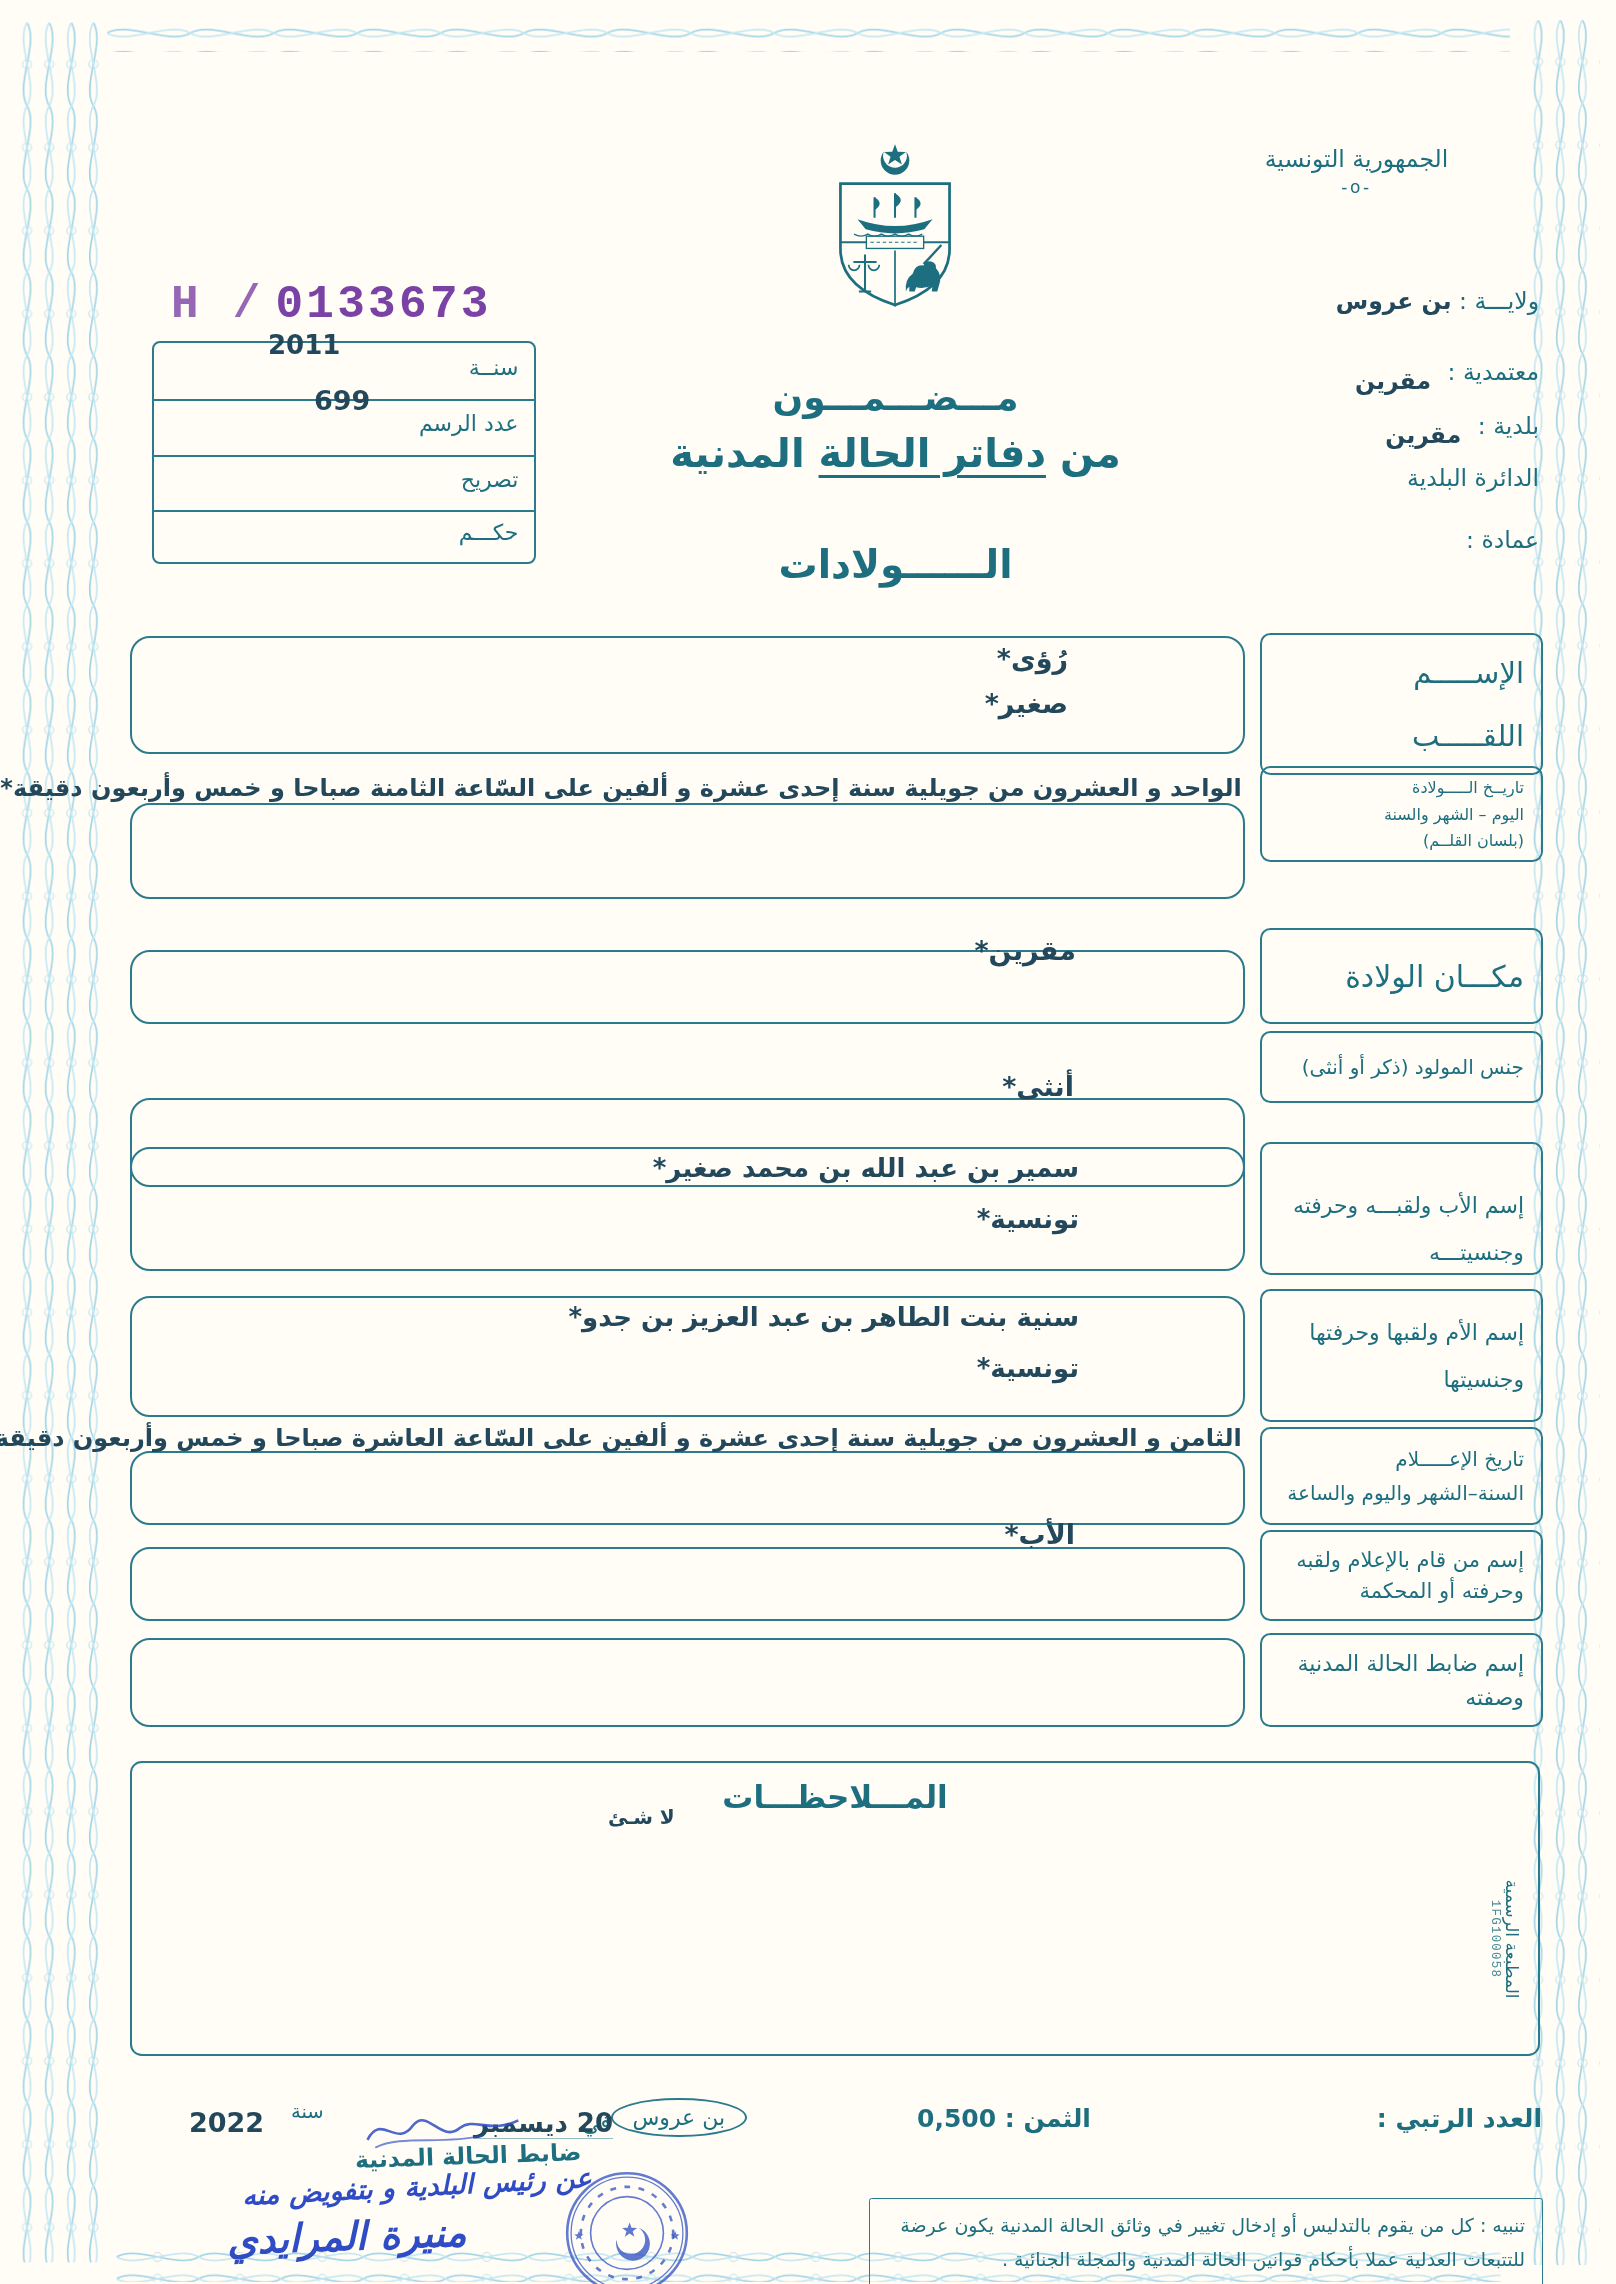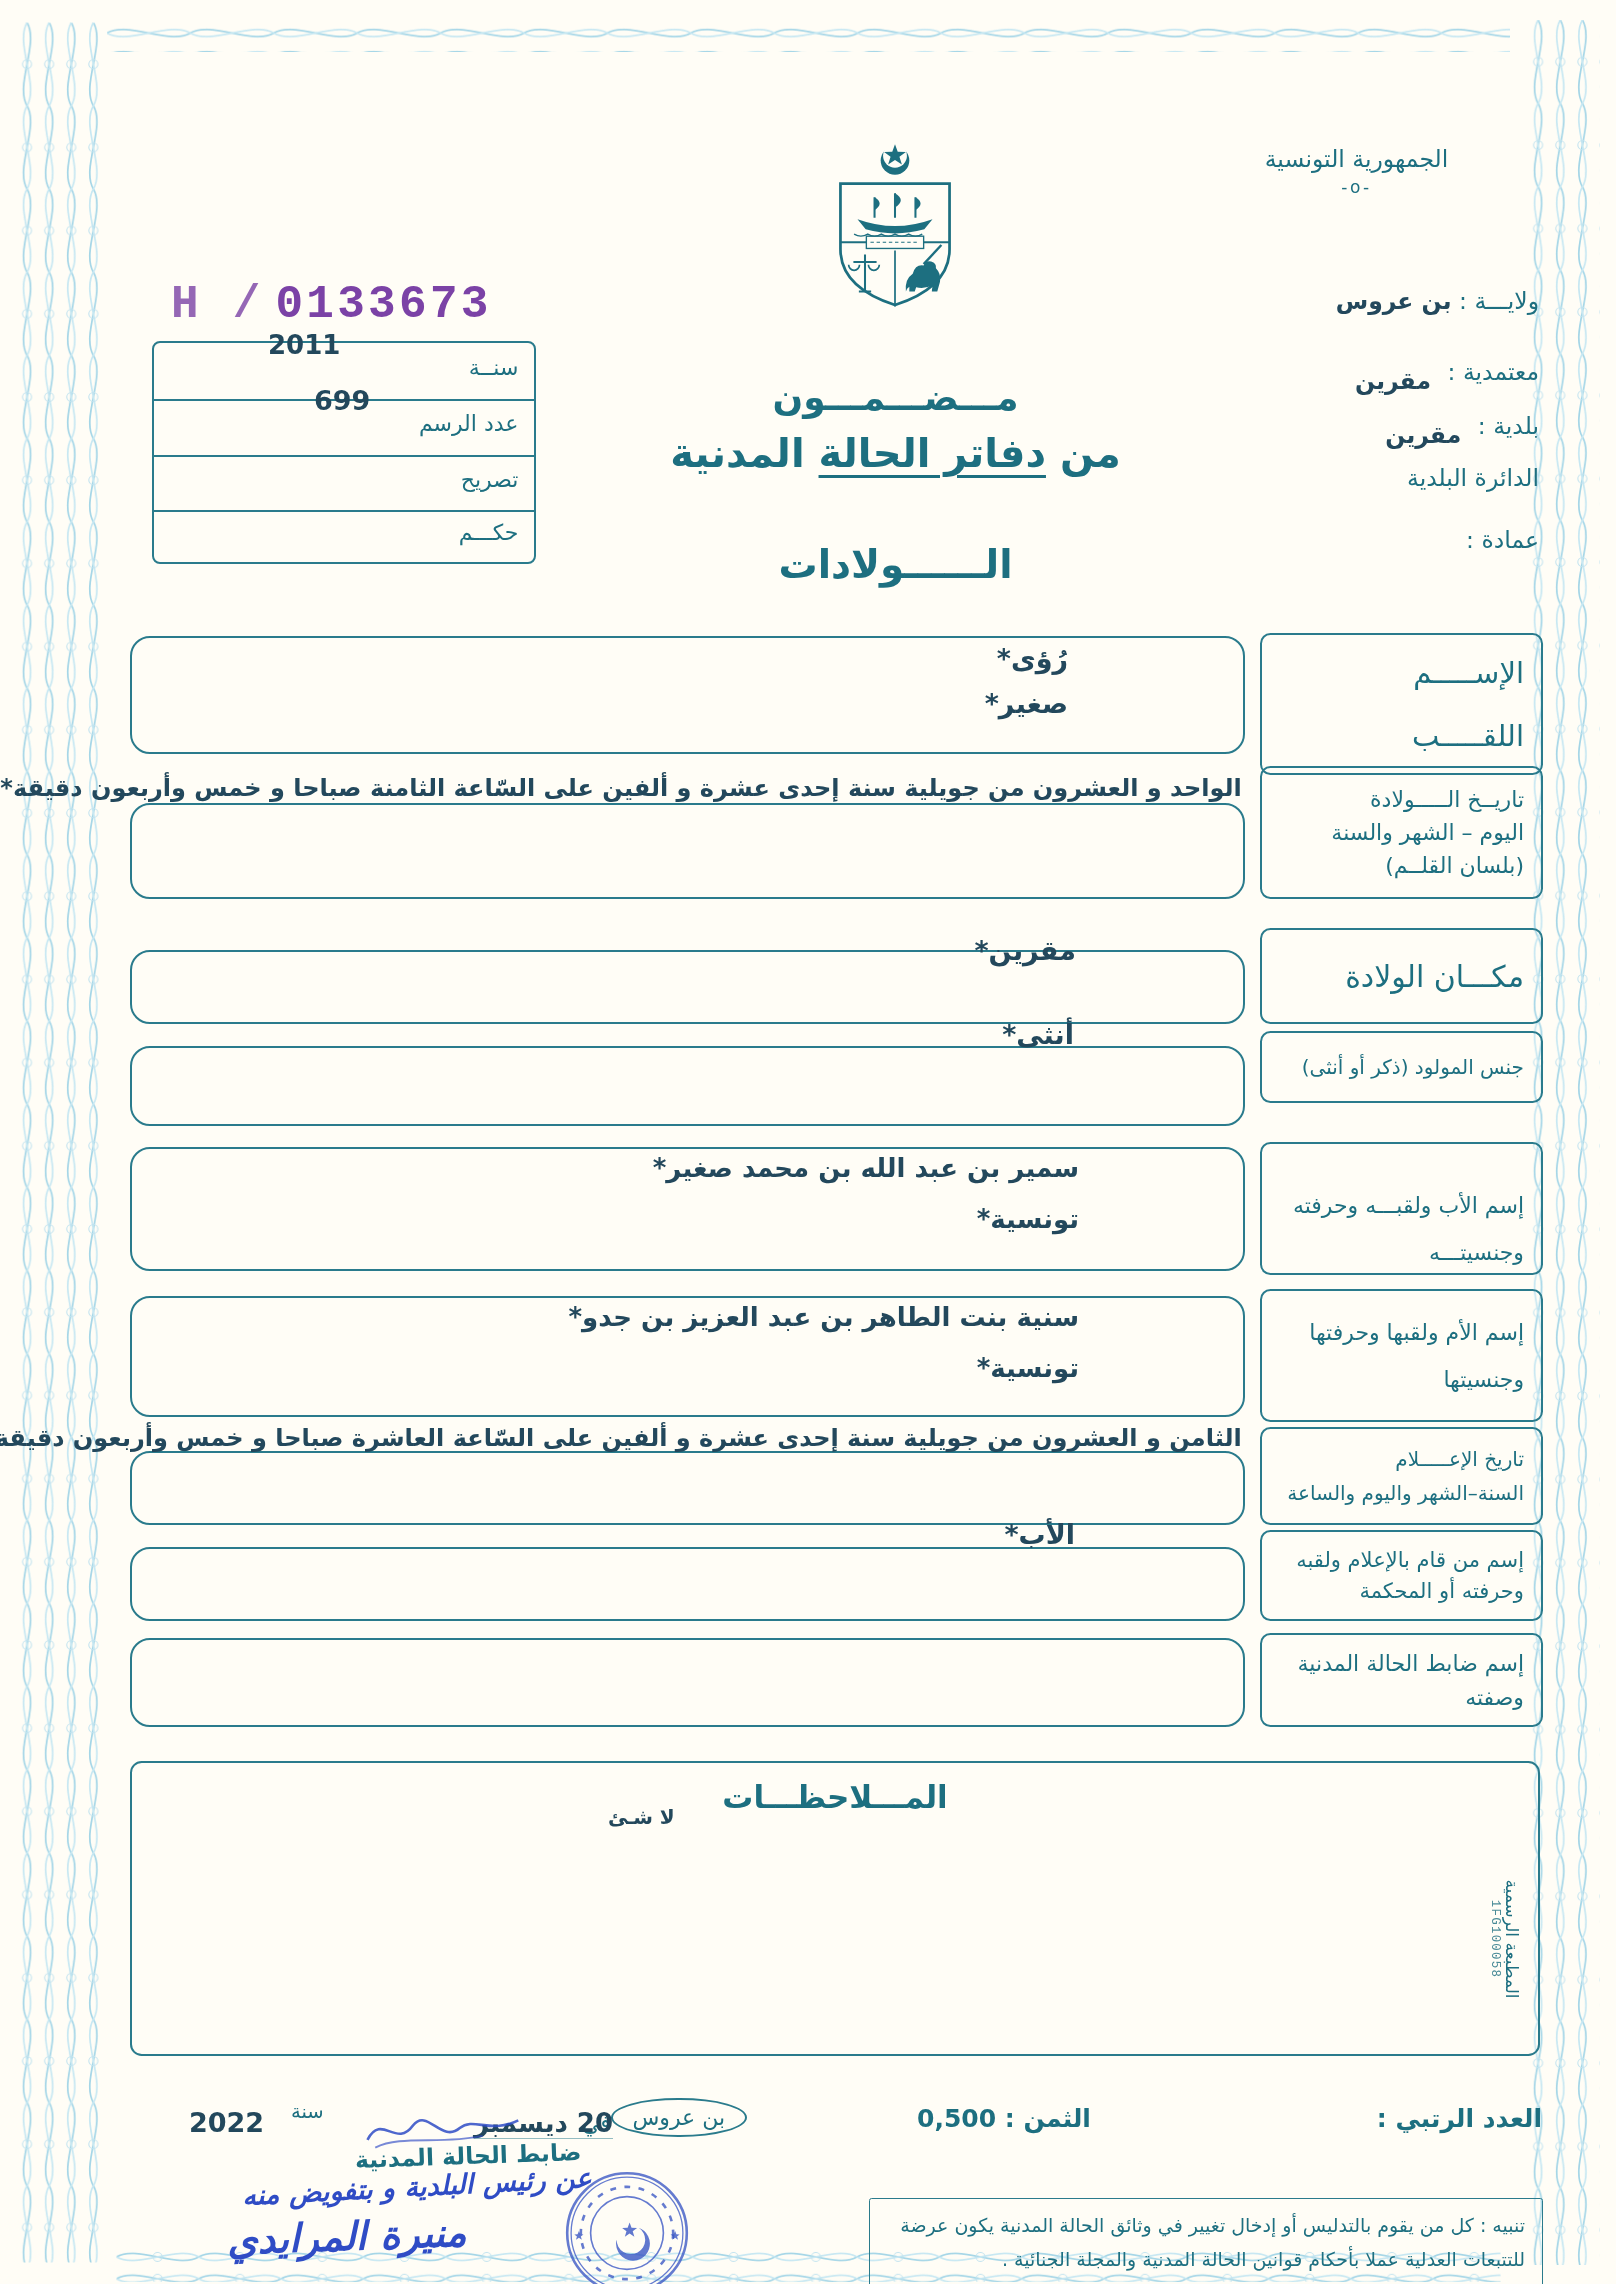--- a/index.html
+++ b/index.html
@@ -51,23 +51,23 @@
   .t2{top:430px;font-size:40px;}
   .t2 .u{text-decoration:underline;text-decoration-thickness:2.6px;text-underline-offset:7.8px;}
   .t3{top:542px;font-size:39px;}
   
   .cbox{position:absolute;left:130px;width:1115px;border:2px solid var(--line);border-radius:20px;}
   .lbox{position:absolute;left:1260px;width:283px;border:2px solid var(--line);border-radius:10.4px;
         direction:rtl;color:var(--ink);display:flex;flex-direction:column;justify-content:center;
         padding:7.8px 17px 7.8px 7.8px;text-align:right;}
   .lbox span{display:block;}
   .c1{top:636px;height:118px}  .l1{top:633px;height:142px;font-size:29px;row-gap:29px;}
-  .c2{top:803px;height:96px} .l2{top:766px;height:133px;font-size:22px;row-gap:7.8px;}
+  .c2{top:803px;height:96px} .l2{top:766px;height:96px;font-size:16px;row-gap:7.8px;}
   .c3{top:950px;height:74px} .l3{top:928px;height:96px;font-size:30px;}
-  .c4{top:1046px;height:80px} .l4{top:1031px;height:72px;font-size:20px;}
+  .c4{top:1098px;height:89px} .l4{top:1031px;height:72px;font-size:20px;}
   .c5{top:1147px;height:124px} .l5{top:1142px;height:133px;font-size:22px;row-gap:22px;justify-content:flex-end;}
   .c6{top:1296px;height:121px} .l6{top:1289px;height:133px;font-size:22px;row-gap:22px;}
   .c7{top:1451px;height:74px} .l7{top:1427px;height:98px;font-size:20px;row-gap:10.4px;}
   .c8{top:1547px;height:74px} .l8{top:1530px;height:91px;font-size:21px;row-gap:6.5px;}
   .c9{top:1638px;height:89px} .l9{top:1633px;height:94px;font-size:22px;row-gap:9px;}
   .val{position:absolute;font-weight:bold;color:var(--dark);font-size:27px;direction:rtl;white-space:nowrap;}
   .v-r1a{top:5.2px;right:175px}  .v-r1b{top:50px;right:175px}
   .v-r2{top:-31px;right:1.3px;font-size:24px}
   .v-r3{top:-17px;right:167px}
   .v-r4{top:-29px;right:169px}

